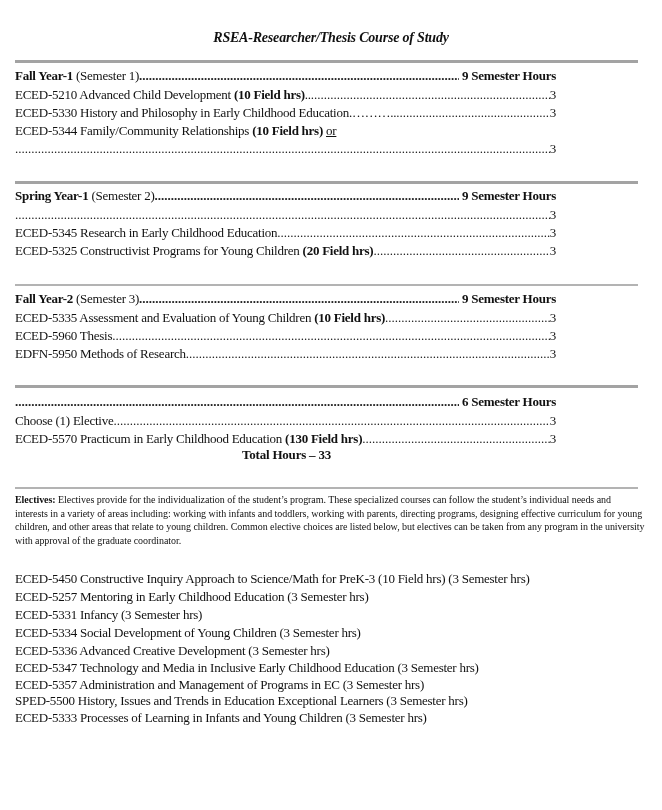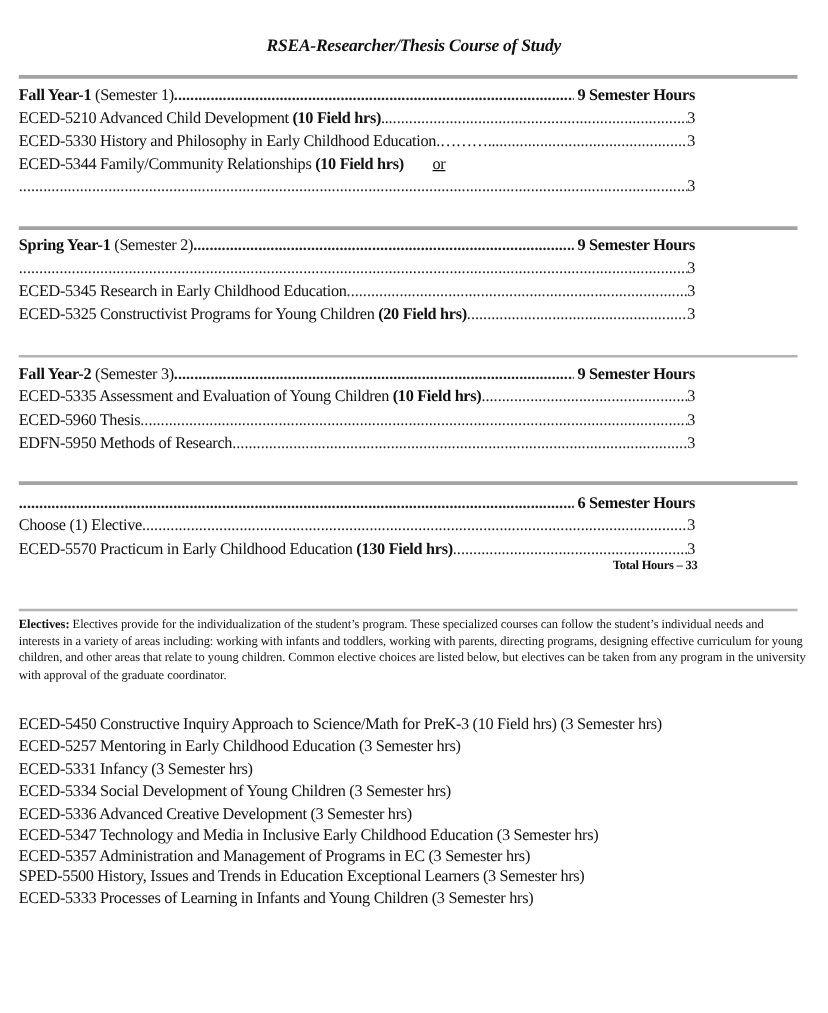--- a/index.html
+++ b/index.html
@@ -13,40 +13,40 @@
     text-align: center; font-style: italic; font-weight: bold;
     font-size: 14px; letter-spacing: -0.2px;
   }
   .rule {
     position: absolute; left: 15px; width: 623px; height: 3px;
     background: #a3a3a3;
   }
   .rule.thin { height: 2px; background: #b3b3b3; }
   .section { position: absolute; left: 15px; width: 541px; }
   .row {
-    display: flex; align-items: center; height: 18.3px;
+    display: flex; align-items: flex-end; height: 18.3px;
     font-size: 13px; line-height: 18px; white-space: nowrap;
     letter-spacing: -0.25px;
   }
   .row .label { flex: 0 0 auto; }
   .row .dots {
     flex: 1 1 auto; overflow: hidden; white-space: nowrap;
     color: #222; letter-spacing: 0; min-width: 4px;
   }
   .row .dots::before {
     content: "........................................................................................................................................................................................................................................................................................................................";
   }
   .row .val { flex: 0 0 auto; text-align: right; }
   .row.head { font-weight: bold; }
   .row.head .label .light { font-weight: normal; }
   .b { font-weight: bold; }
-  .u { text-decoration: underline; margin-left: 20px; }
+  .u { text-decoration: underline; }
   .total {
     position: absolute; left: 15px; width: 543px; top: 447px;
-    text-align: right; font-weight: bold; font-size: 10px;
+    text-align: center; font-weight: bold; font-size: 13px;
     letter-spacing: -0.2px;
   }
   .electives-para {
     position: absolute; left: 15px; width: 630px; top: 493px;
     font-size: 10px; line-height: 13.5px; letter-spacing: -0.05px;
   }
   .electives-list { position: absolute; left: 15px; top: 570px; width: 630px; }
   .electives-list .item {
     font-size: 13px; line-height: 18px; height: 18.1px; white-space: nowrap;
     letter-spacing: -0.25px;

